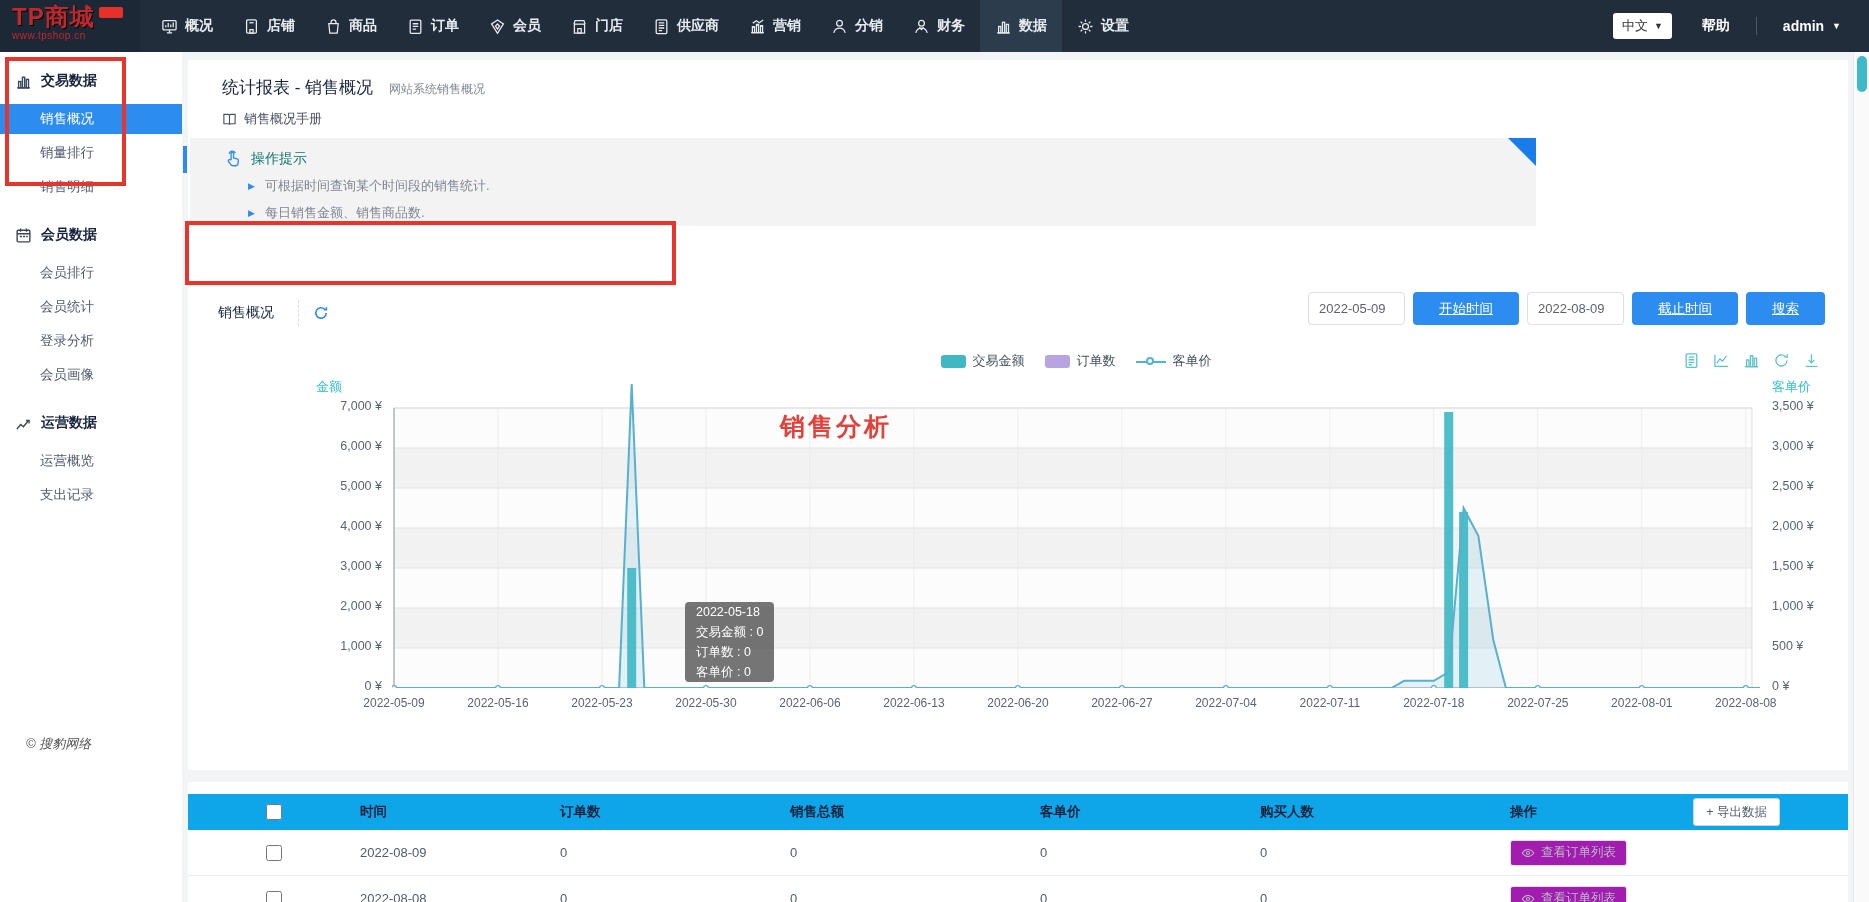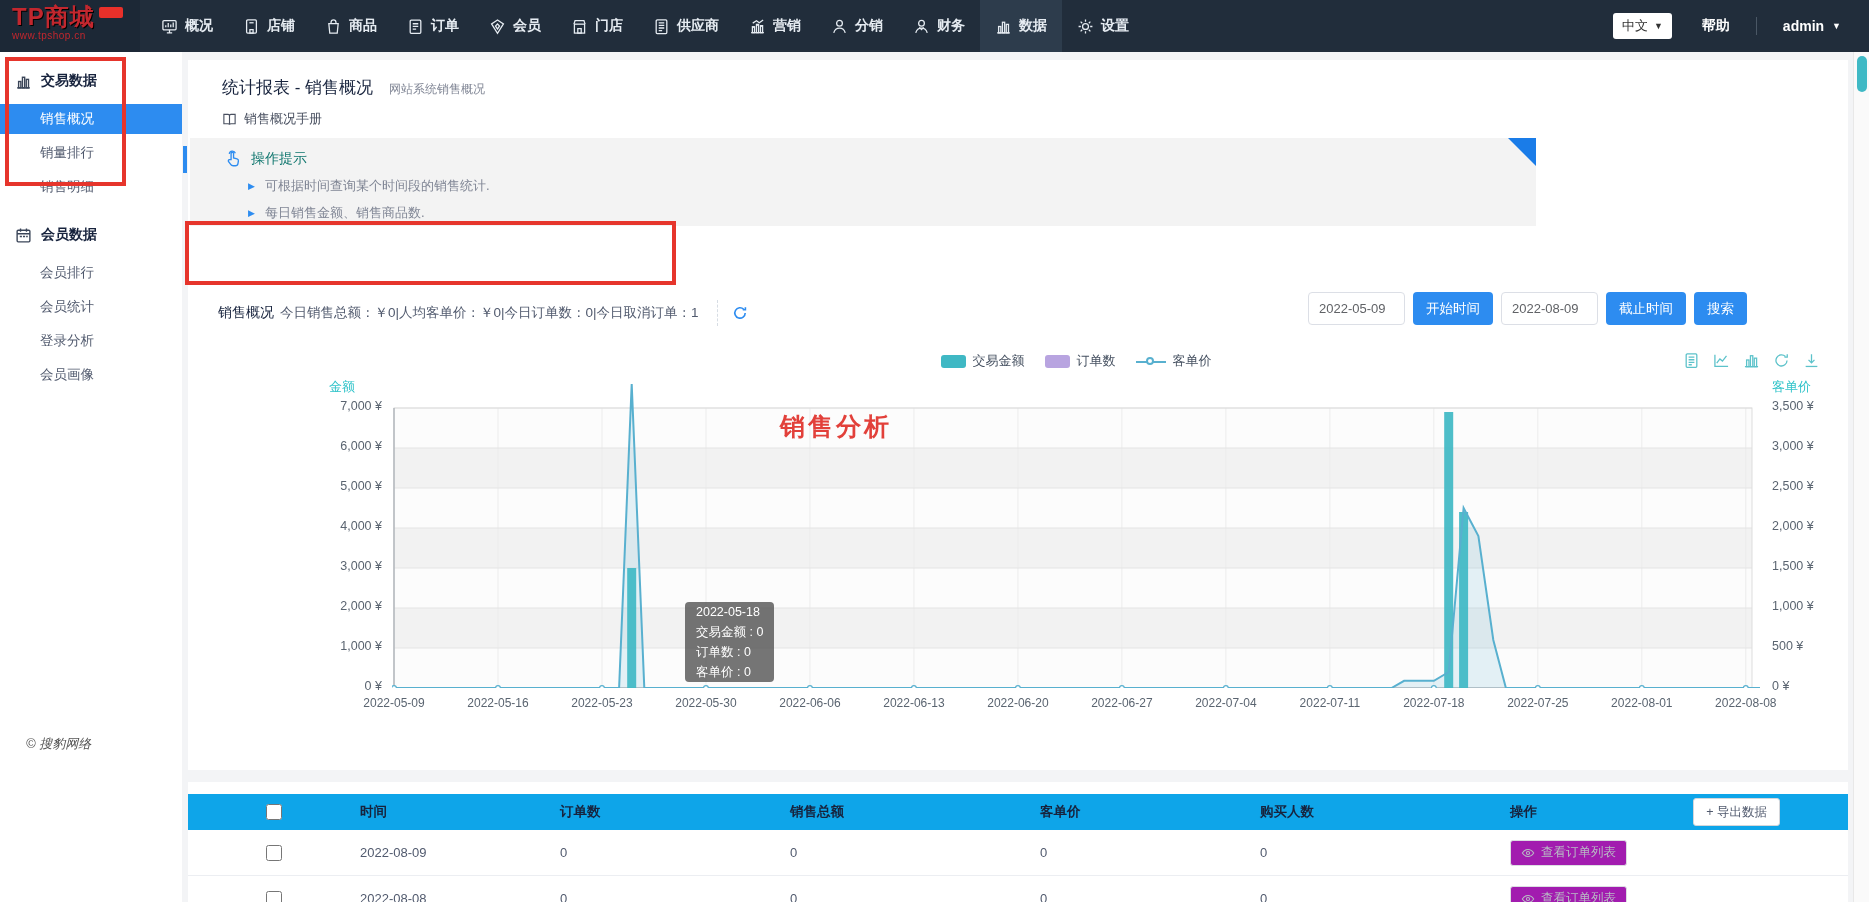--- a/index.html
+++ b/index.html
@@ -55,21 +55,21 @@
 
   .summary-row { position:absolute; left:30px; top:236px; display:flex; align-items:center; height:33px; }
   .summary-label { font-size:14px; color:#17233d; margin-right:6px; }
   .summary-text { font-size:13.5px; color:#515a6e; }
   .summary-sep { width:0; height:26px; border-left:1px dashed #d7dde4; margin:0 14px 0 18px; }
   .refresh-btn { cursor:pointer; display:flex; }
   .refresh-btn svg { width:16px; height:16px; stroke:#2d8cf0; fill:none; stroke-width:1.6; }
 
   .filters { position:absolute; left:1120px; top:232px; display:flex; align-items:center; gap:8px; }
   .date-input { width:97px; height:33px; border:1px solid #dcdfe6; border-radius:4px; font-size:13px; color:#606266; padding:0 10px; font-family:inherit; background:#fff; }
-  .btn-blue { height:33px; border:none; border-radius:4px; background:#2d8cf0; color:#fff; font-size:13.5px; padding:0 13px; cursor:pointer; font-family:inherit; }
+  .btn-blue { height:33px; border:none; border-radius:4px; background:#2d8cf0; color:#fff; font-size:13.5px; padding:0 26px; cursor:pointer; font-family:inherit;text-decoration:underline; }
 
   
   .legend { position:absolute; left:204px; top:292px; width:1368px; display:flex; justify-content:center; align-items:center; gap:20px; }
   .legend-item { display:flex; align-items:center; gap:7px; font-size:13px; color:#455060; cursor:pointer; }
   .lg-rect { width:25px; height:13px; border-radius:3px; }
   .lg-line { position:relative; width:30px; height:13px; }
   .lg-line::before { content:""; position:absolute; left:0; right:0; top:6px; height:2px; background:#58b0cf; }
   .lg-line i { position:absolute; left:10px; top:2px; width:8px; height:8px; border:2px solid #58b0cf; border-radius:50%; background:#fff; }
   .toolbox { position:absolute; right:28px; top:292px; display:flex; gap:13px; }
   .toolbox svg { width:17px; height:17px; stroke:#5cc2ca; fill:none; stroke-width:1.2; cursor:pointer; }
@@ -244,20 +244,31 @@
               <path d="M2 6.4h12M5.2 1.5v3M10.8 1.5v3"></path>
               <path d="M4.5 9h2M7.5 9h2M10.5 9h1.5"></path>
             </svg>
             <span>会员数据</span>
           </div>
           <div class="sb-item">会员排行</div>
           <div class="sb-item">会员统计</div>
           <div class="sb-item">登录分析</div>
           <div class="sb-item">会员画像</div>
         </div>
+        <div class="sb-section">
+          <div class="sb-header">
+            <svg viewBox="0 0 16 16">
+              <path d="M1.8 13.2l3.6-4.2 2.5 2 4.8-5.8"></path>
+              <path d="M10.4 5.2h2.8V8"></path>
+            </svg>
+            <span>运营数据</span>
+          </div>
+          <div class="sb-item">运营概览</div>
+          <div class="sb-item">支出记录</div>
+        </div>
       </div>
     <div class="sb-footer">© 搜豹网络</div>
   </div>
 
   <div class="main">
 
     <div class="card card-top">
       <div class="page-title-row">
         <span class="page-title">统计报表 - 销售概况</span>
         <span class="page-subtitle">网站系统销售概况</span>
@@ -285,21 +296,20 @@
             </div>
             <div class="tips-line">
               <span class="tips-bullet">▶</span>
               <span>每日销售金额、销售商品数.</span>
             </div>
           </div>
       </div>
 
       <div class="summary-row">
         <span class="summary-label">销售概况</span>
-        <span class="summary-text">今日销售总额：￥0|人均客单价：￥0|今日订单数：0|今日取消订单：1</span>
         <span class="summary-sep"></span>
         <span class="refresh-btn">
           <svg viewBox="0 0 16 16">
               <path d="M13.2 8a5.2 5.2 0 1 1-1.5-3.7"></path>
               <path d="M13.4 2.2v2.6h-2.6"></path>
             </svg>
         </span>
       </div>
 
       <div class="filters">
@@ -344,21 +354,21 @@
         <svg viewBox="0 0 16 16">
             <path d="M13.2 8a5.2 5.2 0 1 1-1.5-3.7"></path>
             <path d="M13.4 2.2v2.6h-2.6"></path>
           </svg>
         <svg viewBox="0 0 16 16">
             <path d="M8 2v8M5.2 7.4L8 10.2l2.8-2.8"></path>
             <path d="M2.5 13.6h11"></path>
           </svg>
       </div>
 
-      <span class="axis-name" style="left:116px;top:318px;width:76px;text-align:center">金额</span>
+      <span class="axis-name" style="left:128px;top:318px;width:76px;text-align:left">金额</span>
       <span class="axis-name" style="left:1584px;top:318px">客单价</span>
       <div id="y-left-labels">
           <span class="ylab left" style="left:118px;top:619px">0 ¥</span>
           <span class="ylab left" style="left:118px;top:579px">1,000 ¥</span>
           <span class="ylab left" style="left:118px;top:539px">2,000 ¥</span>
           <span class="ylab left" style="left:118px;top:499px">3,000 ¥</span>
           <span class="ylab left" style="left:118px;top:459px">4,000 ¥</span>
           <span class="ylab left" style="left:118px;top:419px">5,000 ¥</span>
           <span class="ylab left" style="left:118px;top:379px">6,000 ¥</span>
           <span class="ylab left" style="left:118px;top:339px">7,000 ¥</span>

